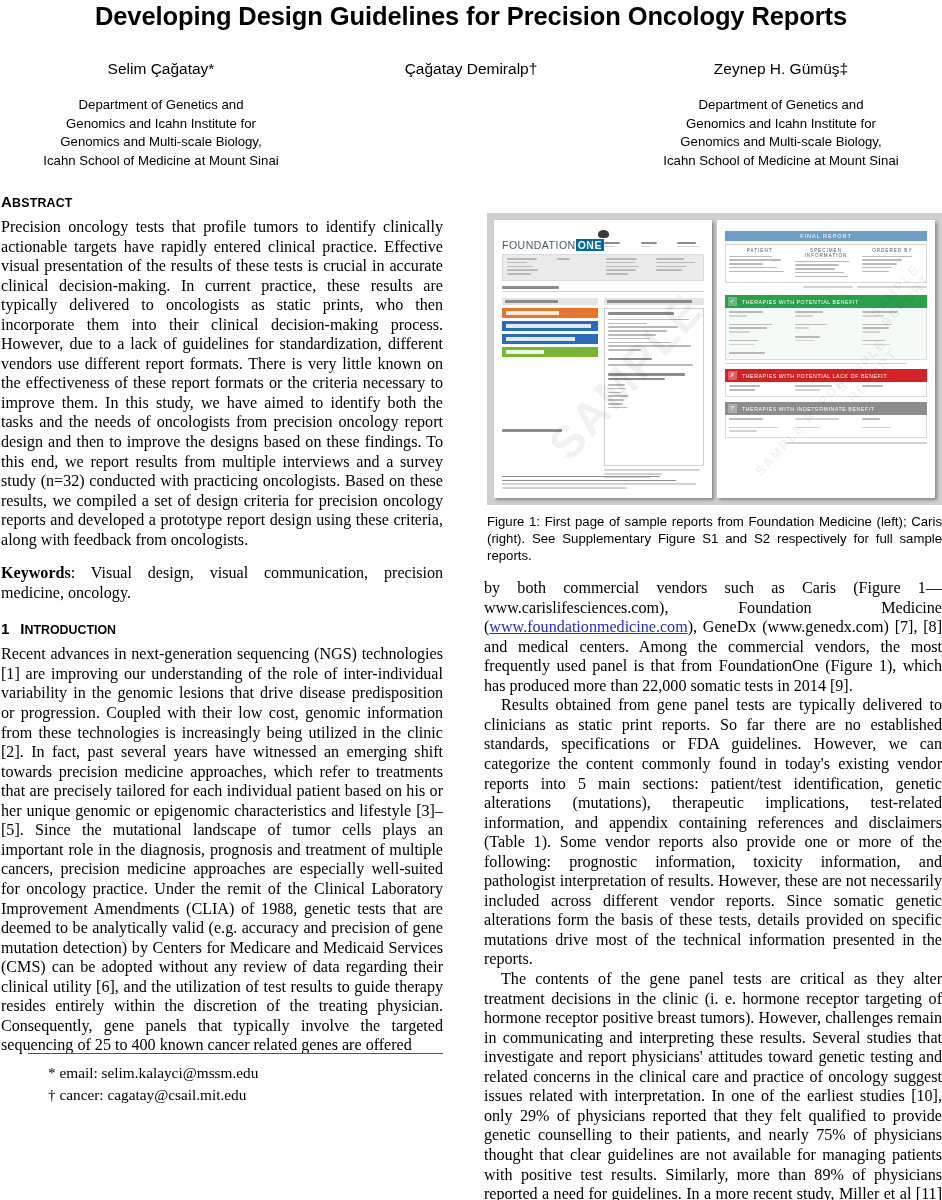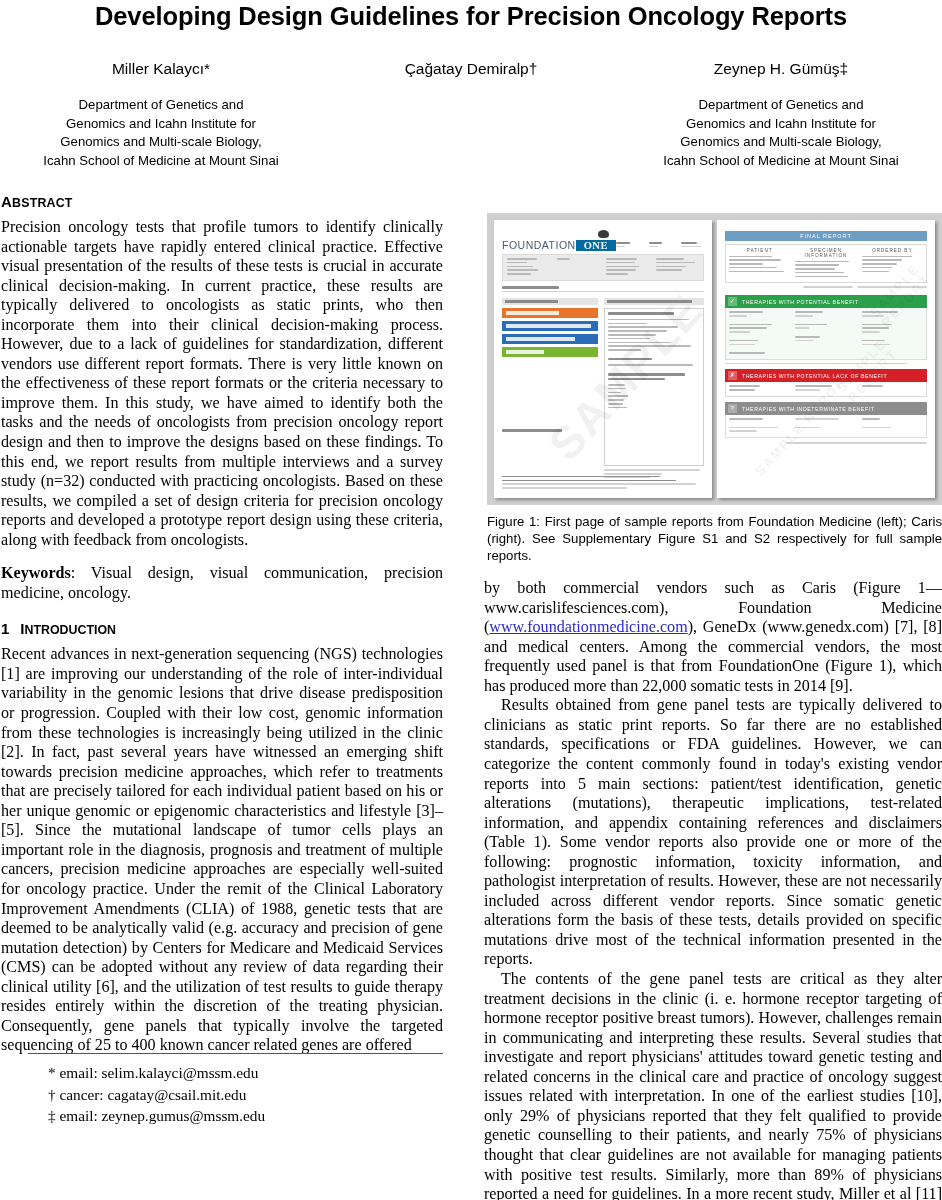--- a/index.html
+++ b/index.html
@@ -172,22 +172,21 @@
     font-family: "Liberation Sans", sans-serif;
     font-size: 10.5px;
     letter-spacing: 0.5px;
     color: #4a5b6b;
     font-weight: normal;
   }
   .f1-brand .one {
     background: #0369a1;
     color: #fff;
     font-weight: bold;
-    padding: 0 8px;
-    font-family: Liberation Serif, serif;
+    padding: 0 2px;
   }
   .tiny-line {
     background: #b9b9b9;
     height: 1.6px;
     margin-bottom: 2.2px;
     border-radius: 1px;
   }
   .tiny-line.dk { background: #8d8d8d; }
   .tiny-line.lt { background: #d2d2d2; }
   .grayband {
@@ -308,21 +307,21 @@
   }
   .link { color: #2a2aca; text-decoration: underline; }
 </style>
 </head>
 <body>
 
 <h1 class="paper-title">Developing Design Guidelines for Precision Oncology Reports</h1>
 
 <div class="authors-row">
   <div class="author-block">
-    <div class="author-name">Miller Kalaycı*</div>
+    <div class="author-name">Selim Çağatay*</div>
     <div class="author-affil">Department of Genetics and
 Genomics and Icahn Institute for
 Genomics and Multi-scale Biology,
 Icahn School of Medicine at Mount Sinai</div>
   </div>
   <div class="author-block">
     <div class="author-name">Çağatay Demiralp†</div>
   </div>
   <div class="author-block">
     <div class="author-name">Zeynep H. Gümüş‡</div>
@@ -595,14 +594,13 @@
 
     <p class="body">Results obtained from gene panel tests are typically delivered to clinicians as static print reports. So far there are no established standards, specifications or FDA guidelines. However, we can categorize the content commonly found in today's existing vendor reports into 5 main sections: patient/test identification, genetic alterations (mutations), therapeutic implications, test-related information, and appendix containing references and disclaimers (Table 1). Some vendor reports also provide one or more of the following: prognostic information, toxicity information, and pathologist interpretation of results. However, these are not necessarily included across different vendor reports. Since somatic genetic alterations form the basis of these tests, details provided on specific mutations drive most of the technical information presented in the reports.</p>
     <p class="body">The contents of the gene panel tests are critical as they alter treatment decisions in the clinic (i. e. hormone receptor targeting of hormone receptor positive breast tumors). However, challenges remain in communicating and interpreting these results. Several studies that investigate and report physicians' attitudes toward genetic testing and related concerns in the clinical care and practice of oncology suggest issues related with interpretation. In one of the earliest studies [10], only 29% of physicians reported that they felt qualified to provide genetic counselling to their patients, and nearly 75% of physicians thought that clear guidelines are not available for managing patients with positive test results. Similarly, more than 89% of physicians reported a need for guidelines. In a more recent study, Miller et al [11] conducted structured interviews with 17 physicians about</p>
   </div>
 </div>
 
 <div class="footnote-wrap">
   <div class="footnote-rule"></div>
   <div class="footnote-line">* email: selim.kalayci@mssm.edu</div>
   <div class="footnote-line">† cancer: cagatay@csail.mit.edu</div>
-  <div class="footnote-line">‡ email: zeynep.gumus@mssm.edu</div>
 </div>
 
 </body></html>

